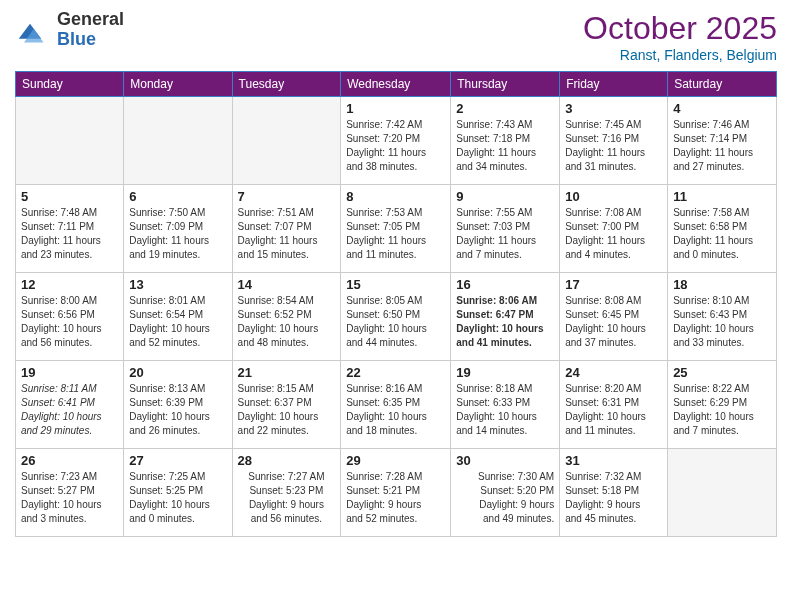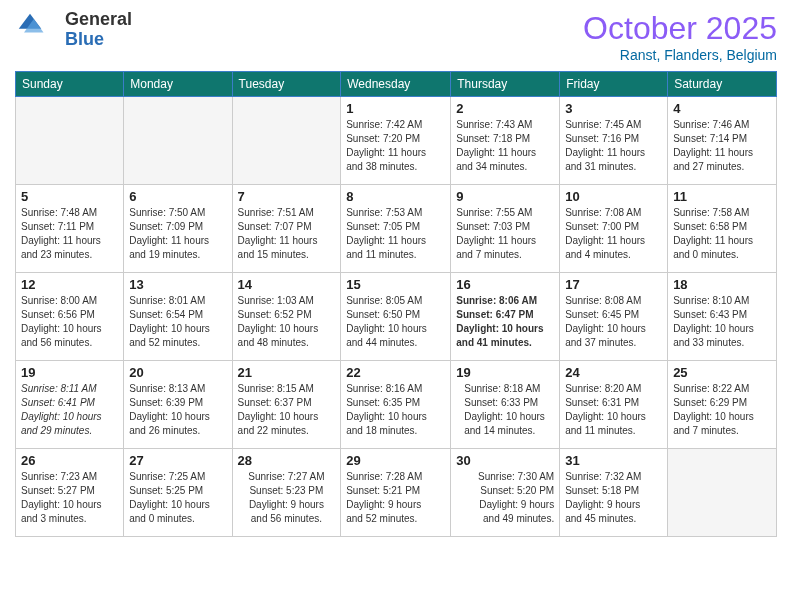--- a/index.html
+++ b/index.html
@@ -17,22 +17,22 @@
       padding: 10px 15px;
     }
     .header {
       display: flex;
       justify-content: space-between;
       align-items: flex-start;
       margin-bottom: 8px;
     }
     .logo {
       display: flex;
-      align-items: flex-start;
-      gap: 20px;
+      align-items: flex-end;
+      gap: 12px;
     }
     .logo-text {
       display: flex;
       flex-direction: column;
       line-height: 1.1;
     }
     .logo-general {
       font-size: 18px;
       font-weight: bold;
       color: #333;
@@ -45,33 +45,33 @@
     .logo-icon {
       width: 30px;
       height: 30px;
     }
     .title-area {
       text-align: right;
     }
     .month-title {
       font-size: 32px;
       font-weight: 300;
-      color: #8b5cf6;
+      color: #701a75;
     }
     .subtitle {
       font-size: 14px;
       color: #0369a1;
     }
     .calendar {
       width: 100%;
       border-collapse: collapse;
       font-size: 10.5px;
     }
     .calendar th {
-      background: #0f766e;
+      background: #701a75;
       color: #fff;
       text-align: left;
       padding: 5px 6px;
       font-size: 12px;
       font-weight: normal;
       border: 1px solid #3a7dc9;
     }
     .calendar td {
       border: 1px solid #ccc;
       vertical-align: top;
@@ -223,21 +223,21 @@
           </td>
           <td>
             <div class="day-num">13</div>
             <div class="day-info" style="white-space: pre-line;">Sunrise: 8:01 AM
 Sunset: 6:54 PM
 Daylight: 10 hours
 and 52 minutes.</div>
           </td>
           <td>
             <div class="day-num">14</div>
-            <div class="day-info" style="white-space: pre-line;">Sunrise: 1:03 AM
+            <div class="day-info" style="white-space: pre-line;">Sunrise: 8:54 AM
 Sunset: 6:52 PM
 Daylight: 10 hours
 and 48 minutes.</div>
           </td>
           <td>
             <div class="day-num">15</div>
             <div class="day-info" style="white-space: pre-line;">Sunrise: 8:05 AM
 Sunset: 6:50 PM
 Daylight: 10 hours
 and 44 minutes.</div>
@@ -288,21 +288,21 @@
           </td>
           <td>
             <div class="day-num">22</div>
             <div class="day-info" style="white-space: pre-line;">Sunrise: 8:16 AM
 Sunset: 6:35 PM
 Daylight: 10 hours
 and 18 minutes.</div>
           </td>
           <td>
             <div class="day-num">19</div>
-            <div class="day-info" style="white-space: pre-line; margin-left: 8px;">Sunrise: 8:18 AM
+            <div class="day-info" style="white-space: pre-line;">Sunrise: 8:18 AM
 Sunset: 6:33 PM
 Daylight: 10 hours
 and 14 minutes.</div>
           </td>
           <td>
             <div class="day-num">24</div>
             <div class="day-info" style="white-space: pre-line;">Sunrise: 8:20 AM
 Sunset: 6:31 PM
 Daylight: 10 hours
 and 11 minutes.</div>

